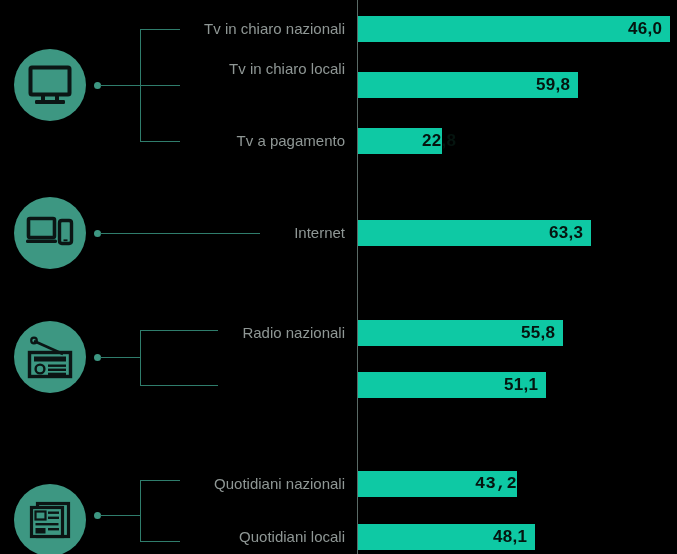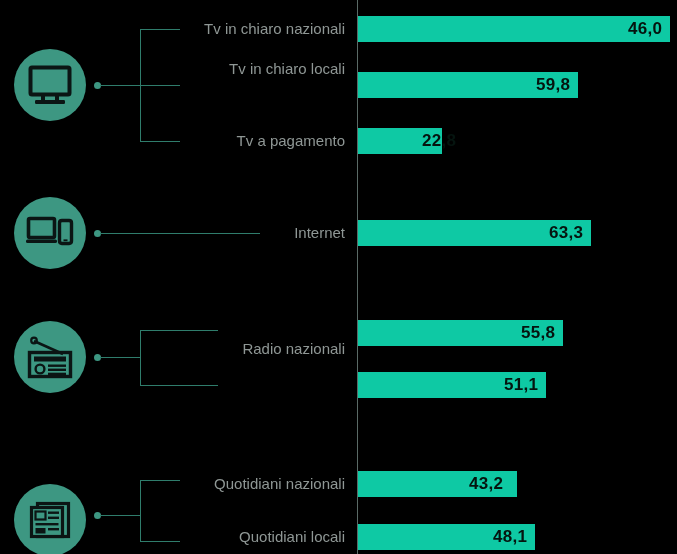--- a/index.html
+++ b/index.html
@@ -162,21 +162,21 @@
       <rect x="22" y="33.6" width="18" height="2.4" fill="#0b1514"></rect>
       <rect x="22" y="37.7" width="18" height="2.4" fill="#0b1514"></rect>
     </svg>
   </div>
   <span class="conn-dot" style="left:94px; top:354px;"></span>
   <div class="conn conn-h" style="left:100px; top:357px; width:41px;"></div>
   <div class="conn conn-v" style="left:140px; top:330px; height:55px;"></div>
   <div class="conn conn-h" style="left:140px; top:330px; width:78px;"></div>
   <div class="conn conn-h" style="left:140px; top:385px; width:78px;"></div>
 
-  <div class="cat-label" style="top:336px;text-align:center;">Radio nazionali</div>
+  <div class="cat-label" style="top:320px;text-align:center;">Radio nazionali</div>
   <div class="bar-row" style="top:320px;">
     <div class="bar" style="width:205px;"></div>
     <span class="bar-value" style="left:163px;">55,8</span>
   </div>
 
   <div class="bar-row" style="top:372px;">
     <div class="bar" style="width:188px;"></div>
     <span class="bar-value" style="left:146px;">51,1</span>
   </div>
 
@@ -194,21 +194,21 @@
   </div>
   <span class="conn-dot" style="left:94px; top:512px;"></span>
   <div class="conn conn-h" style="left:100px; top:515px; width:41px;"></div>
   <div class="conn conn-v" style="left:140px; top:480px; height:61px;"></div>
   <div class="conn conn-h" style="left:140px; top:480px; width:40px;"></div>
   <div class="conn conn-h" style="left:140px; top:541px; width:40px;"></div>
 
   <div class="cat-label" style="top:471px;">Quotidiani nazionali</div>
   <div class="bar-row" style="top:471px;">
     <div class="bar" style="width:159px;"></div>
-    <span class="bar-value" style="left:111px;">43,2</span>
+    <span class="bar-value" style="left:117px;font-family:Liberation Mono, monospace;">43,2</span>
   </div>
 
   <div class="cat-label" style="top:524px;">Quotidiani locali</div>
   <div class="bar-row" style="top:524px;">
     <div class="bar" style="width:177px;"></div>
     <span class="bar-value" style="left:135px;">48,1</span>
   </div>
 
 </div>
 

